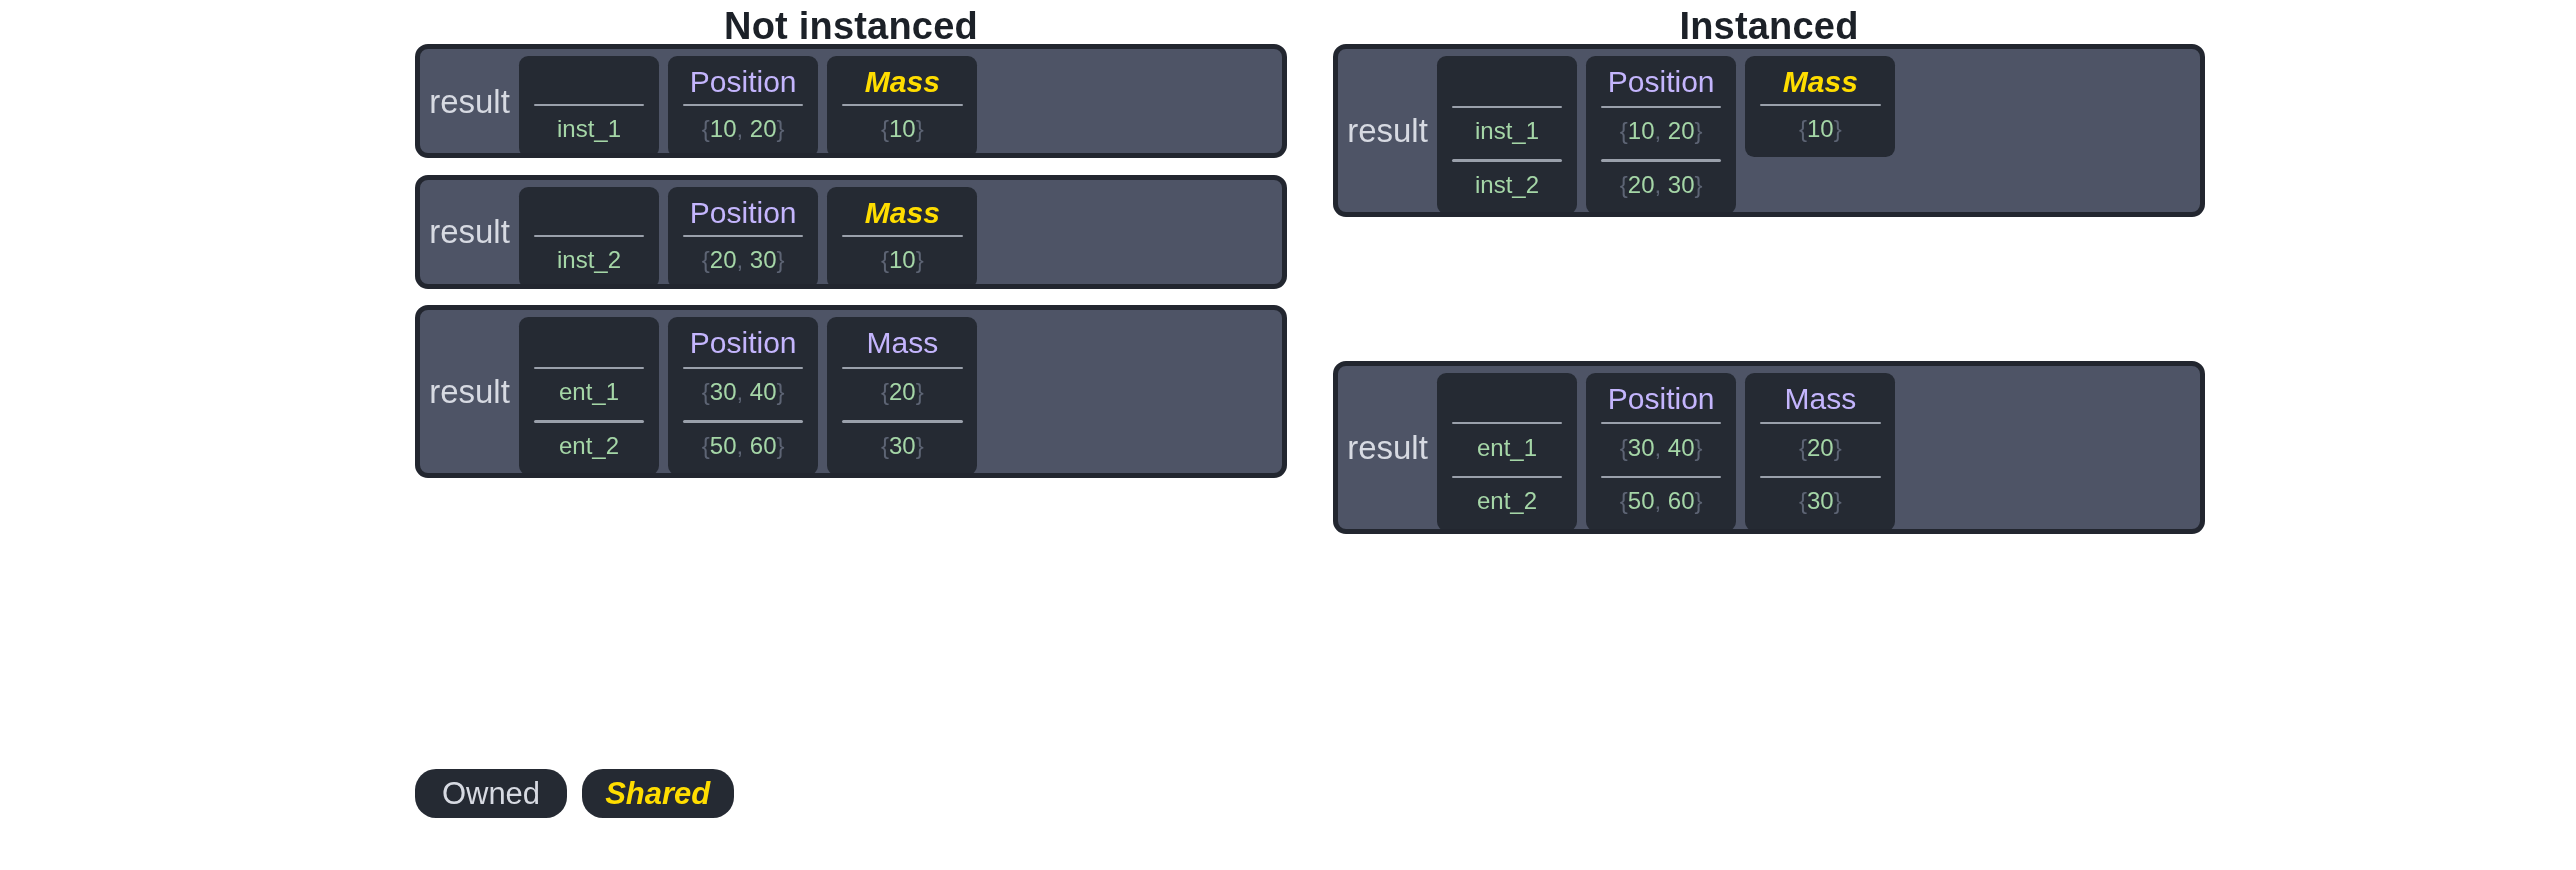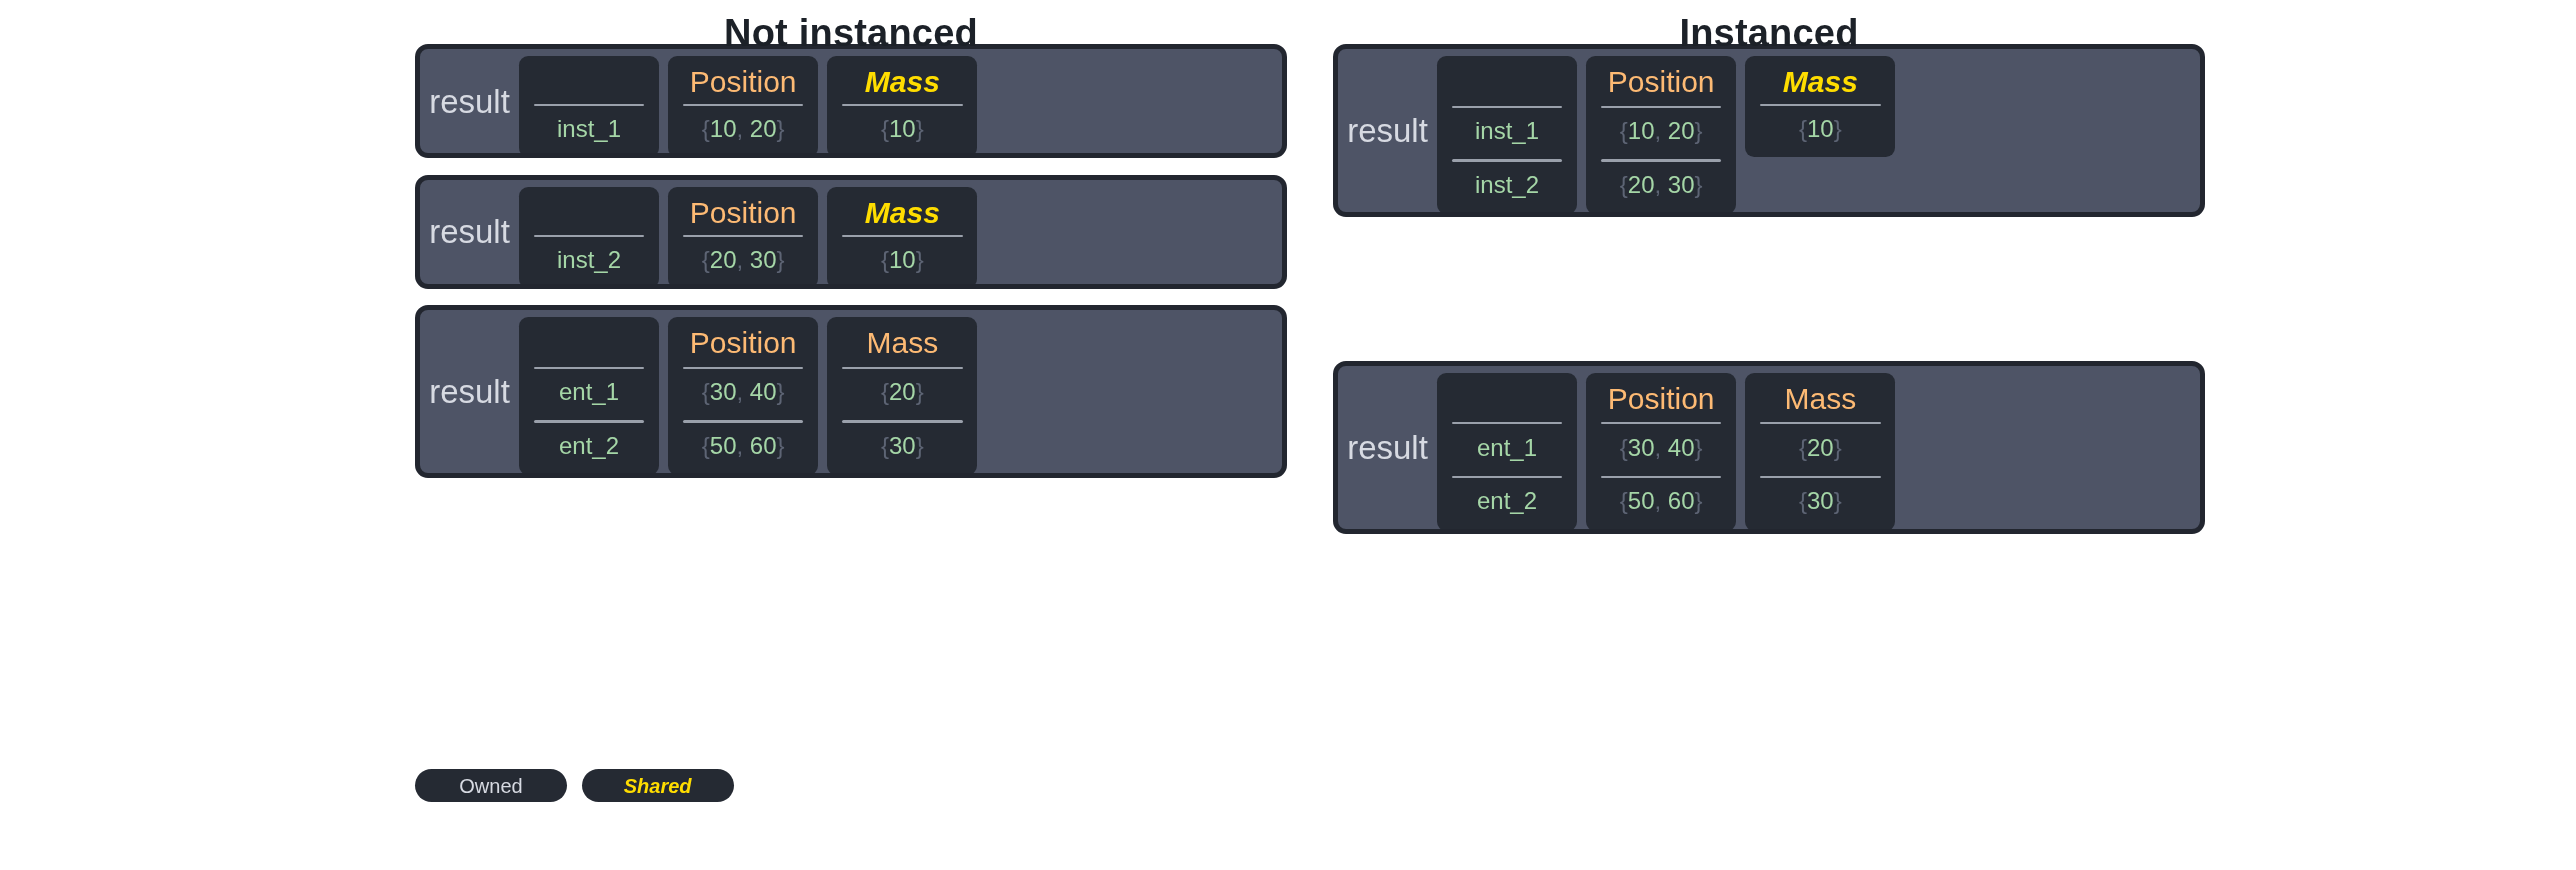--- a/index.html
+++ b/index.html
@@ -29,21 +29,21 @@
   .col-left  { left: 415px; }
   .col-right { left: 1333px; }
 
   .col-title {
     text-align: center;
     font-size: 38px;
     font-weight: bold;
     color: #1c2128;
     letter-spacing: 0.2px;
     line-height: 1;
-    padding-top: 14px;
+    padding-top: 7px;
     height: 44px;
     box-sizing: border-box;
     white-space: nowrap;
   }
 
   
   .frame {
     background: #4e5466;
     border: 5.5px solid #22262f;
     border-radius: 13px;
@@ -87,21 +87,21 @@
     min-width: 0;
   }
   .tcol.w-name { flex: 0 0 140px; }
   .tcol.w-pos  { flex: 0 0 150px; }
   .tcol.w-mass { flex: 0 0 150px; }
 
   .th {
     font-size: 30px;
     line-height: 1.16;
     text-align: center;
-    color: #fdba74;
+    color: #c4b5fd;
     height: 37px;
     white-space: nowrap;
     overflow: hidden;
   }
   .th.empty { color: transparent; }
   .th.shared {
     color: #ffdd00;
     font-style: italic;
     font-weight: bold;
   }
@@ -137,28 +137,28 @@
   .legend {
     position: absolute;
     left: 415px;
     top: 769px;
     display: flex;
     gap: 14.7px;
   }
   .chip {
     background: #252a33;
     border-radius: 21px;
-    height: 33px;
+    height: 49px;
     min-width: 152px;
     display: flex;
     align-items: center;
     justify-content: center;
     padding: 0 20px;
     box-sizing: border-box;
-    font-size: 20px;
+    font-size: 31px;
     line-height: 1;
     color: #d7dae2;
     white-space: nowrap;
   }
   .chip.shared {
     color: #ffdd00;
     font-style: italic;
     font-weight: bold;
     text-align: center;
   }

